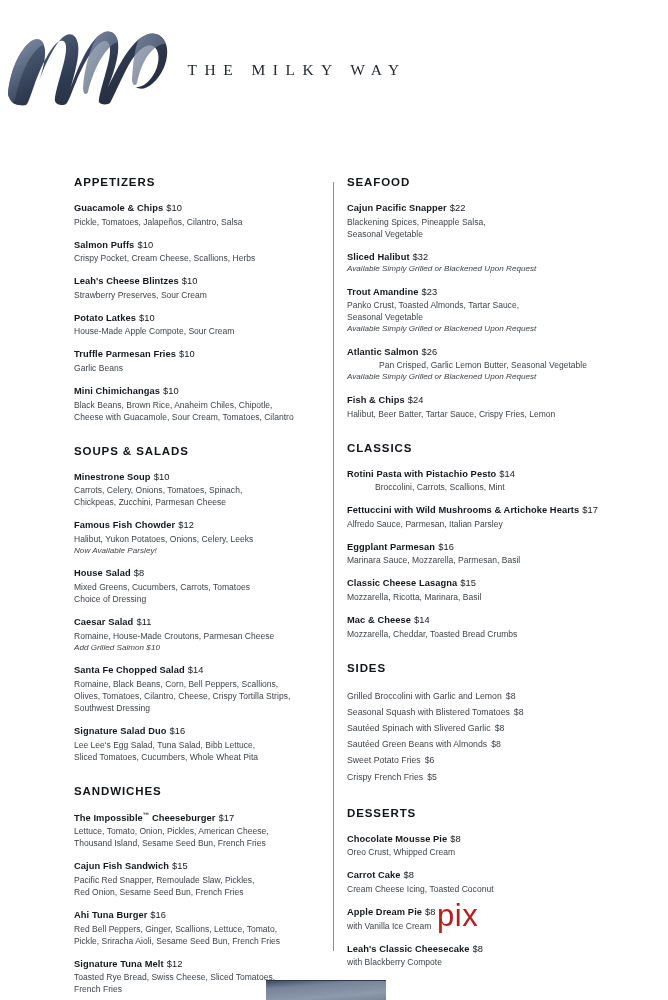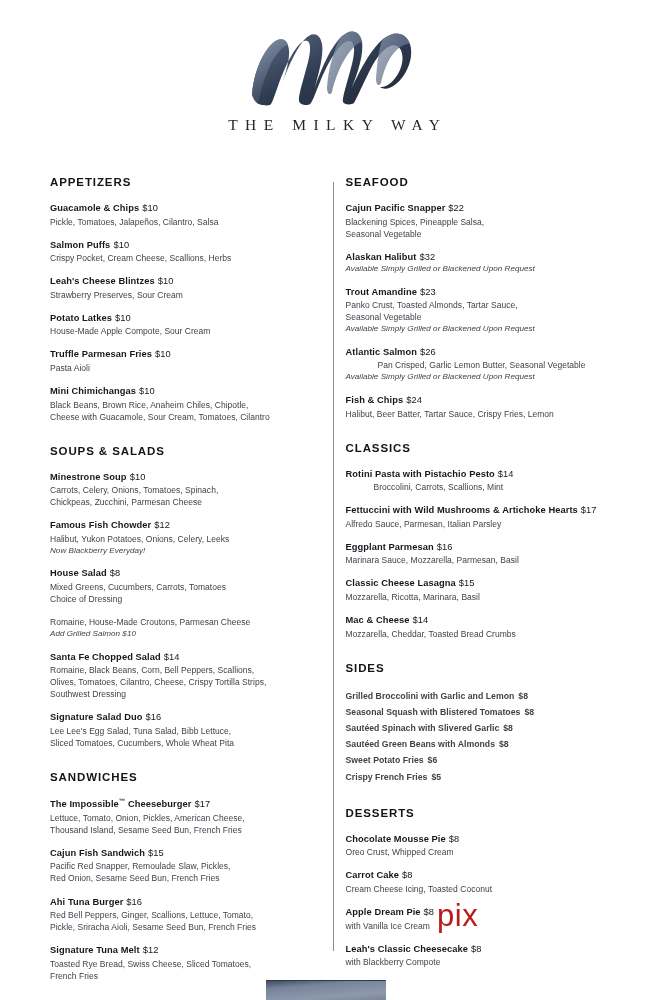--- a/index.html
+++ b/index.html
@@ -15,21 +15,21 @@
     color: #1a1a1a;
     position: relative;
     overflow: hidden;
   }
 
   
   .header {
     width: 100%;
     padding-top: 24px;
     display: flex;
-    flex-direction: column;
+    flex-direction: row;
     align-items: center;
   }
 
   .logo-mark {
     width: 180px;
     height: 82px;
     display: block;
   }
 
   .logo-wordmark {
@@ -49,21 +49,21 @@
     left: 0;
     width: 668px;
     height: 780px;
     display: flex;
   }
 
   .column {
     position: relative;
   }
 
-  .column-left  { width: 333px; padding-left: 50px; padding-right: 12px; }
+  .column-left  { width: 333px; padding-left: 74px; padding-right: 12px; }
   .column-right { width: 400px; padding-left: 41px; padding-right: 12px; }
 
   .divider {
     position: absolute;
     left: 333px;
     top: 6px;
     width: 1px;
     height: 769px;
     background: #8b8f94;
   }
@@ -109,21 +109,20 @@
     line-height: 1.42;
     letter-spacing: 0.02px;
   }
 
   
   .side-line {
     font-size: 8.7px;
     color: #3e4349;
     line-height: 1.86;
     letter-spacing: 0.02px;
-    font-weight: bold;
   }
   .side-line .price { margin-left: 4px; color: #3e4349; }
 
   .tm { font-size: 6.4px; vertical-align: super; font-weight: bold; }
 
   
   .watermark {
     position: absolute;
     left: 437px;
     top: 898px;
@@ -193,46 +192,47 @@
         <div class="item">
           <div class="item-head"><span>Leah's Cheese Blintzes</span><span class="price">$10</span></div>
           <div class="item-desc" style="white-space: pre-line;">Strawberry Preserves, Sour Cream</div>
         </div>
         <div class="item">
           <div class="item-head"><span>Potato Latkes</span><span class="price">$10</span></div>
           <div class="item-desc" style="white-space: pre-line;">House-Made Apple Compote, Sour Cream</div>
         </div>
         <div class="item">
           <div class="item-head"><span>Truffle Parmesan Fries</span><span class="price">$10</span></div>
-          <div class="item-desc" style="white-space: pre-line;">Pasta Aioli</div>
+          <div class="item-desc" style="white-space: pre-line;">Garlic Beans</div>
         </div>
         <div class="item">
           <div class="item-head"><span>Mini Chimichangas</span><span class="price">$10</span></div>
           <div class="item-desc" style="white-space: pre-line;">Black Beans, Brown Rice, Anaheim Chiles, Chipotle,
 Cheese with Guacamole, Sour Cream, Tomatoes, Cilantro</div>
         </div>
       </div>
       <div class="section">
         <div class="section-title">SOUPS &amp; SALADS</div>
         <div class="item">
           <div class="item-head"><span>Minestrone Soup</span><span class="price">$10</span></div>
           <div class="item-desc" style="white-space: pre-line;">Carrots, Celery, Onions, Tomatoes, Spinach,
 Chickpeas, Zucchini, Parmesan Cheese</div>
         </div>
         <div class="item">
           <div class="item-head"><span>Famous Fish Chowder</span><span class="price">$12</span></div>
           <div class="item-desc" style="white-space: pre-line;">Halibut, Yukon Potatoes, Onions, Celery, Leeks</div>
-          <div class="item-note">Now Blackberry Everyday!</div>
+          <div class="item-note">Now Available Parsley!</div>
         </div>
         <div class="item">
           <div class="item-head"><span>House Salad</span><span class="price">$8</span></div>
           <div class="item-desc" style="white-space: pre-line;">Mixed Greens, Cucumbers, Carrots, Tomatoes
 Choice of Dressing</div>
         </div>
         <div class="item">
+          <div class="item-head"><span>Caesar Salad</span><span class="price">$11</span></div>
           <div class="item-desc" style="white-space: pre-line;">Romaine, House-Made Croutons, Parmesan Cheese</div>
           <div class="item-note">Add Grilled Salmon $10</div>
         </div>
         <div class="item">
           <div class="item-head"><span>Santa Fe Chopped Salad</span><span class="price">$14</span></div>
           <div class="item-desc" style="white-space: pre-line;">Romaine, Black Beans, Corn, Bell Peppers, Scallions,
 Olives, Tomatoes, Cilantro, Cheese, Crispy Tortilla Strips,
 Southwest Dressing</div>
         </div>
         <div class="item">
@@ -268,21 +268,21 @@
   <div class="divider"></div>
   <div class="column column-right">
       <div class="section">
         <div class="section-title">SEAFOOD</div>
         <div class="item">
           <div class="item-head"><span>Cajun Pacific Snapper</span><span class="price">$22</span></div>
           <div class="item-desc" style="white-space: pre-line;">Blackening Spices, Pineapple Salsa,
 Seasonal Vegetable</div>
         </div>
         <div class="item">
-          <div class="item-head"><span>Alaskan Halibut</span><span class="price">$32</span></div>
+          <div class="item-head"><span>Sliced Halibut</span><span class="price">$32</span></div>
           <div class="item-note">Available Simply Grilled or Blackened Upon Request</div>
         </div>
         <div class="item">
           <div class="item-head"><span>Trout Amandine</span><span class="price">$23</span></div>
           <div class="item-desc" style="white-space: pre-line;">Panko Crust, Toasted Almonds, Tartar Sauce,
 Seasonal Vegetable</div>
           <div class="item-note">Available Simply Grilled or Blackened Upon Request</div>
         </div>
         <div class="item">
           <div class="item-head"><span>Atlantic Salmon</span><span class="price">$26</span></div>

